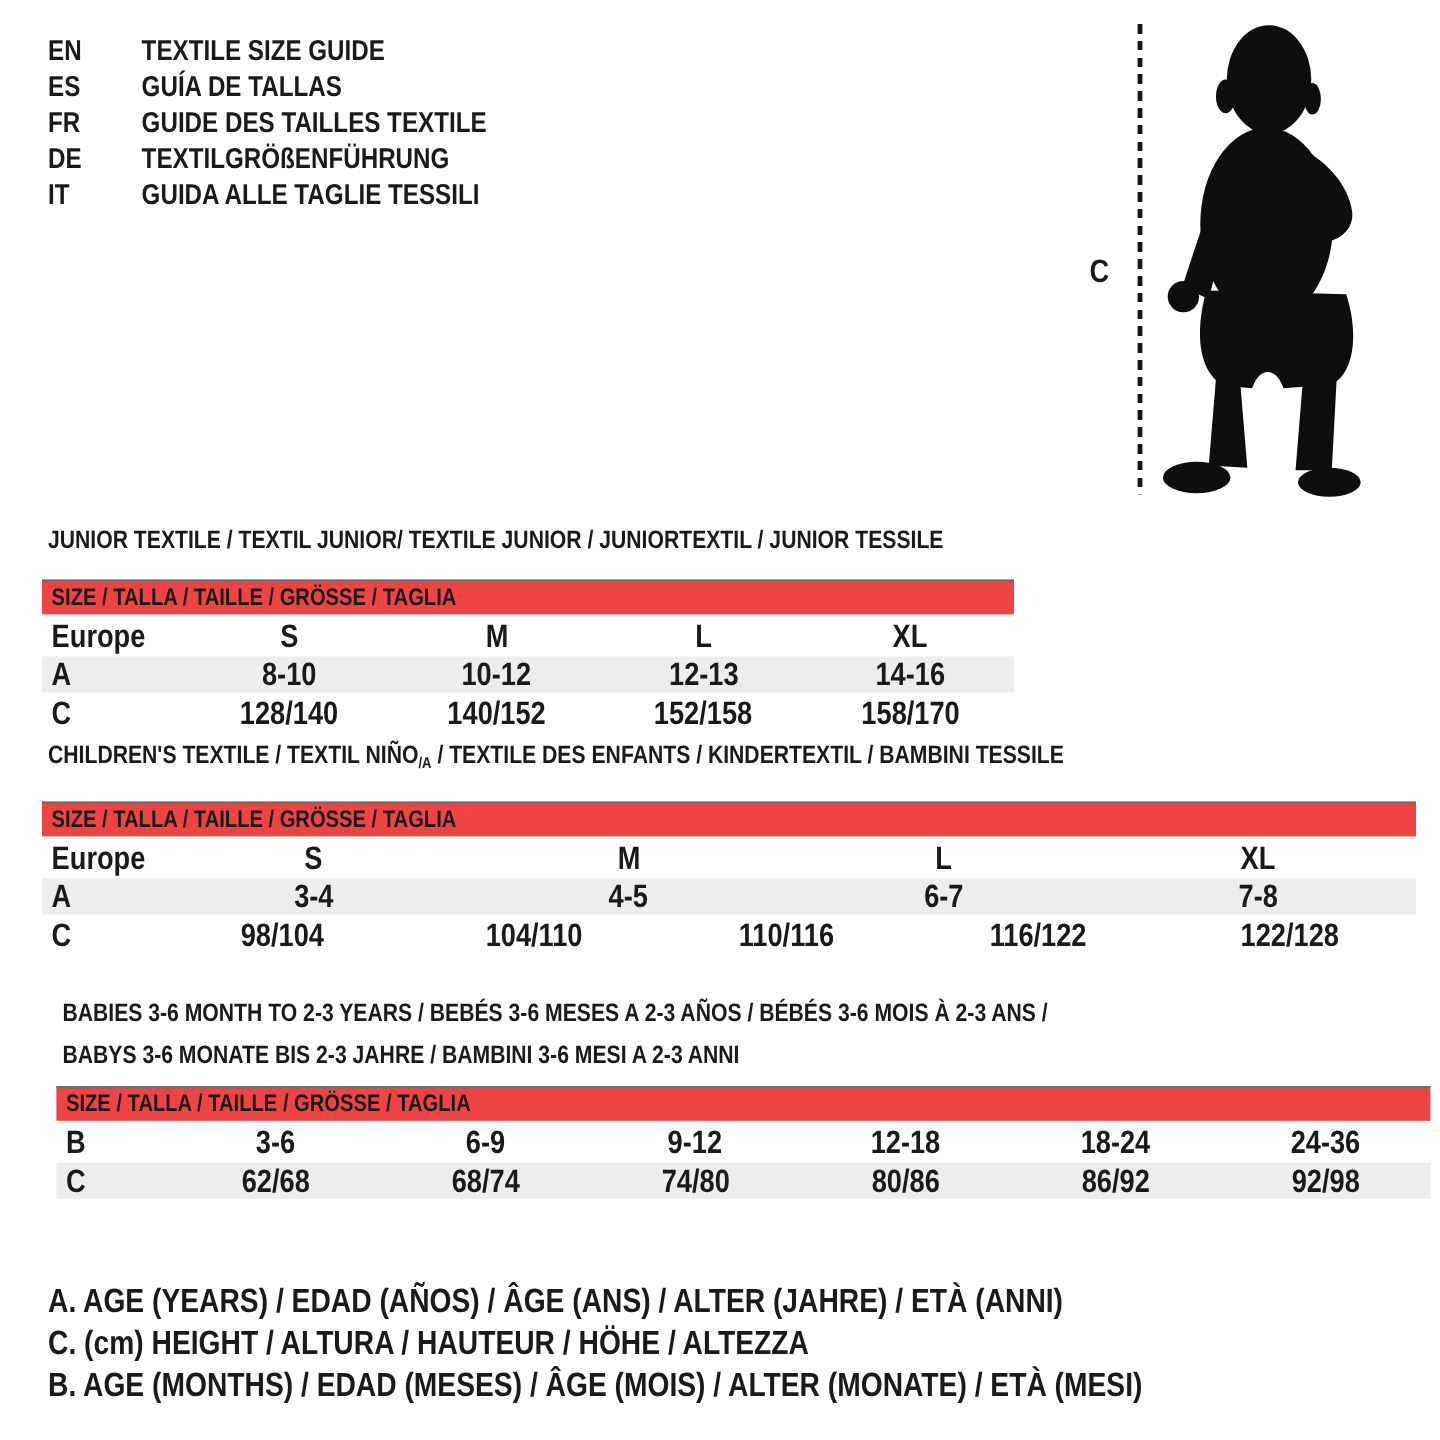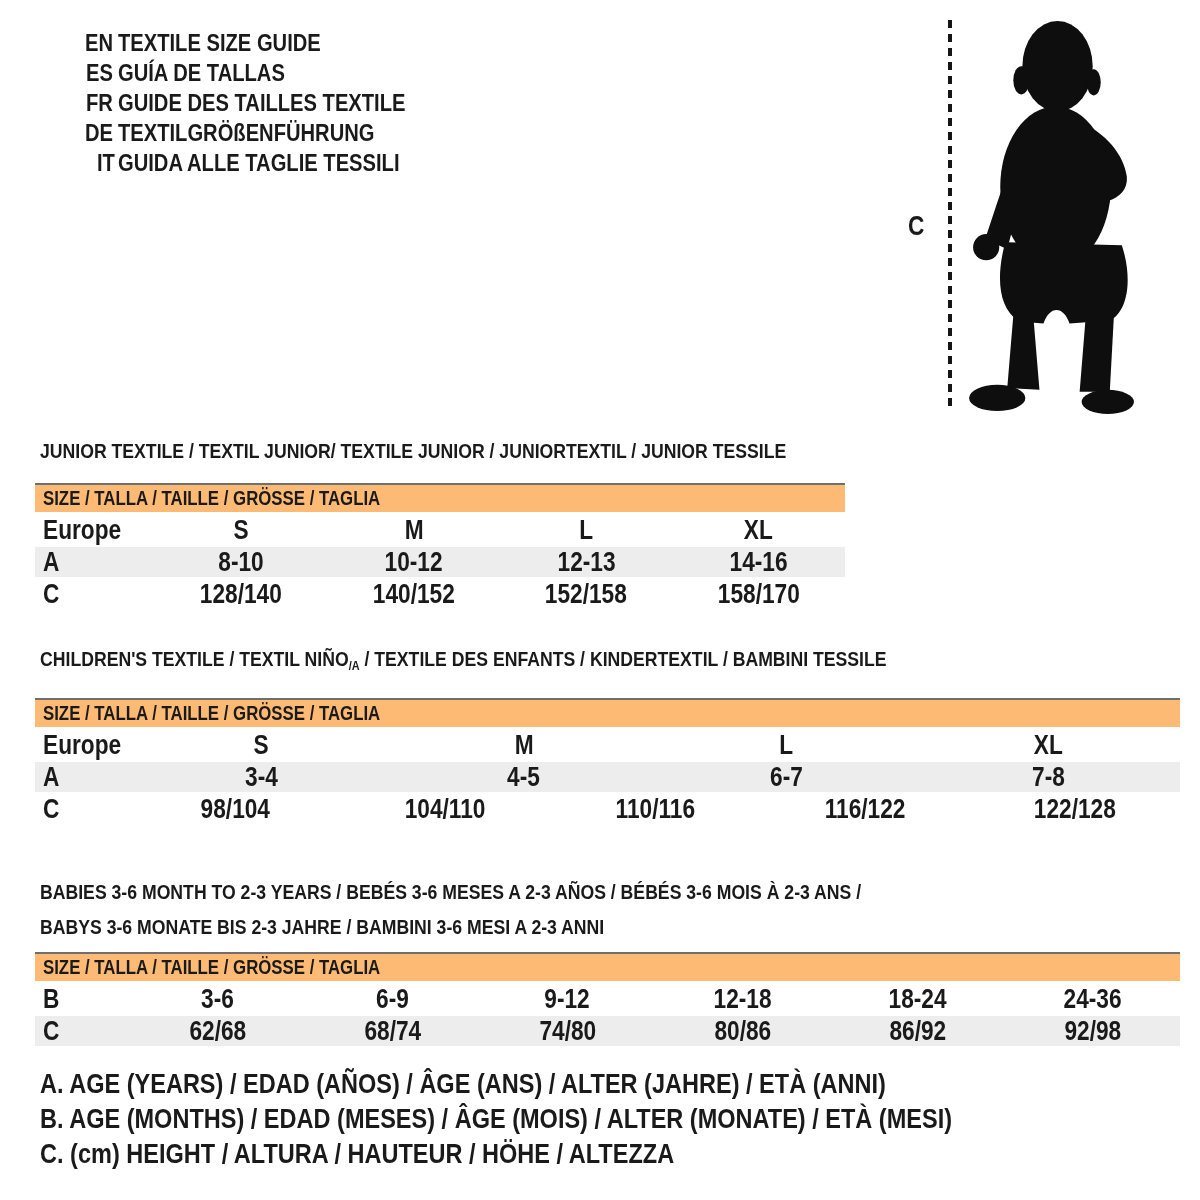--- a/index.html
+++ b/index.html
@@ -8,44 +8,44 @@
     font-family:"Liberation Sans", sans-serif; color:#1a1a1a; overflow:hidden;
     -webkit-font-smoothing:antialiased;
   }
   
   .cx  { display:inline-block; transform:scaleX(0.84); transform-origin:0 50%; white-space:nowrap; }
   .cxc { display:inline-block; transform:scaleX(0.84); transform-origin:50% 50%; white-space:nowrap; }
 
   
   .lang-list { position:absolute; left:40px; top:28px; }
   .lang-row  { display:flex; height:30px; line-height:30px; font-weight:bold; font-size:24px; }
-  .lang-code { width:78px;text-align:right; }
+  .lang-code { width:78px; }
 
   
   .measure-line {
     position:absolute; left:948px; top:20px; width:4px; height:392px;
     background:repeating-linear-gradient(to bottom, #161616 0 8px, transparent 8px 14px);
   }
   .measure-label { position:absolute; left:908px; top:211px; font-size:27px; font-weight:bold; }
   .toddler { position:absolute; left:968px; top:16px; width:168px; height:402px; }
 
   
   .size-section { position:absolute; left:35px; }
   .sec-junior   { top:433px; width:810px; }
-  .sec-children { top:641px; width:1145px; }
-  .sec-babies   { top:874px; width:1145px; }
+  .sec-children { top:612px; width:1145px; }
+  .sec-babies   { top:827px; width:1145px;margin-left:12px; }
   .s-title { font-weight:bold; font-size:21px; padding-left:5px; }
   .s-title-line { line-height:35px; }
   .s-title-line .sub { font-size:13px; vertical-align:-4px; }
 
   .s-table { margin-top:15px; }
   .sec-babies .s-table { margin-top:8px; }
   .t-header {
     height:29px; line-height:26px; box-sizing:border-box;
-    background:#fdba74; border-top:2px solid #6f6f6f;
+    background:#ef4444; border-top:2px solid #6f6f6f;
     padding-left:8px; font-size:20px; font-weight:bold; margin-bottom:3px;
   }
   .t-row { display:flex; height:30px; line-height:30px; margin-bottom:2px;
            font-size:27px; font-weight:bold; }
   .t-row.shaded { background:#ededed; }
   .t-label { width:120px; padding-left:8px; box-sizing:border-box; flex:none; }
   .sec-children .t-label, .sec-babies .t-label { width:95px; }
   .t-cell { flex:1 1 0; text-align:center; }
 
   
@@ -190,17 +190,17 @@
           <span class="t-cell"><span class="cxc">74/80</span></span>
           <span class="t-cell"><span class="cxc">80/86</span></span>
           <span class="t-cell"><span class="cxc">86/92</span></span>
           <span class="t-cell"><span class="cxc">92/98</span></span>
         </div>
       </div>
     </section>
 
   <div class="legend" id="legend">
       <div class="legend-line"><span class="cx">A. AGE (YEARS) / EDAD (AÑOS) / ÂGE (ANS) / ALTER (JAHRE) / ETÀ (ANNI)</span></div>
+      <div class="legend-line"><span class="cx">C. (cm) HEIGHT / ALTURA / HAUTEUR / HÖHE / ALTEZZA</span></div>
       <div class="legend-line"><span class="cx">B. AGE (MONTHS) / EDAD (MESES) / ÂGE (MOIS) / ALTER (MONATE) / ETÀ (MESI)</span></div>
-      <div class="legend-line"><span class="cx">C. (cm) HEIGHT / ALTURA / HAUTEUR / HÖHE / ALTEZZA</span></div>
     </div>
 
 </div>
 
 </body></html>

